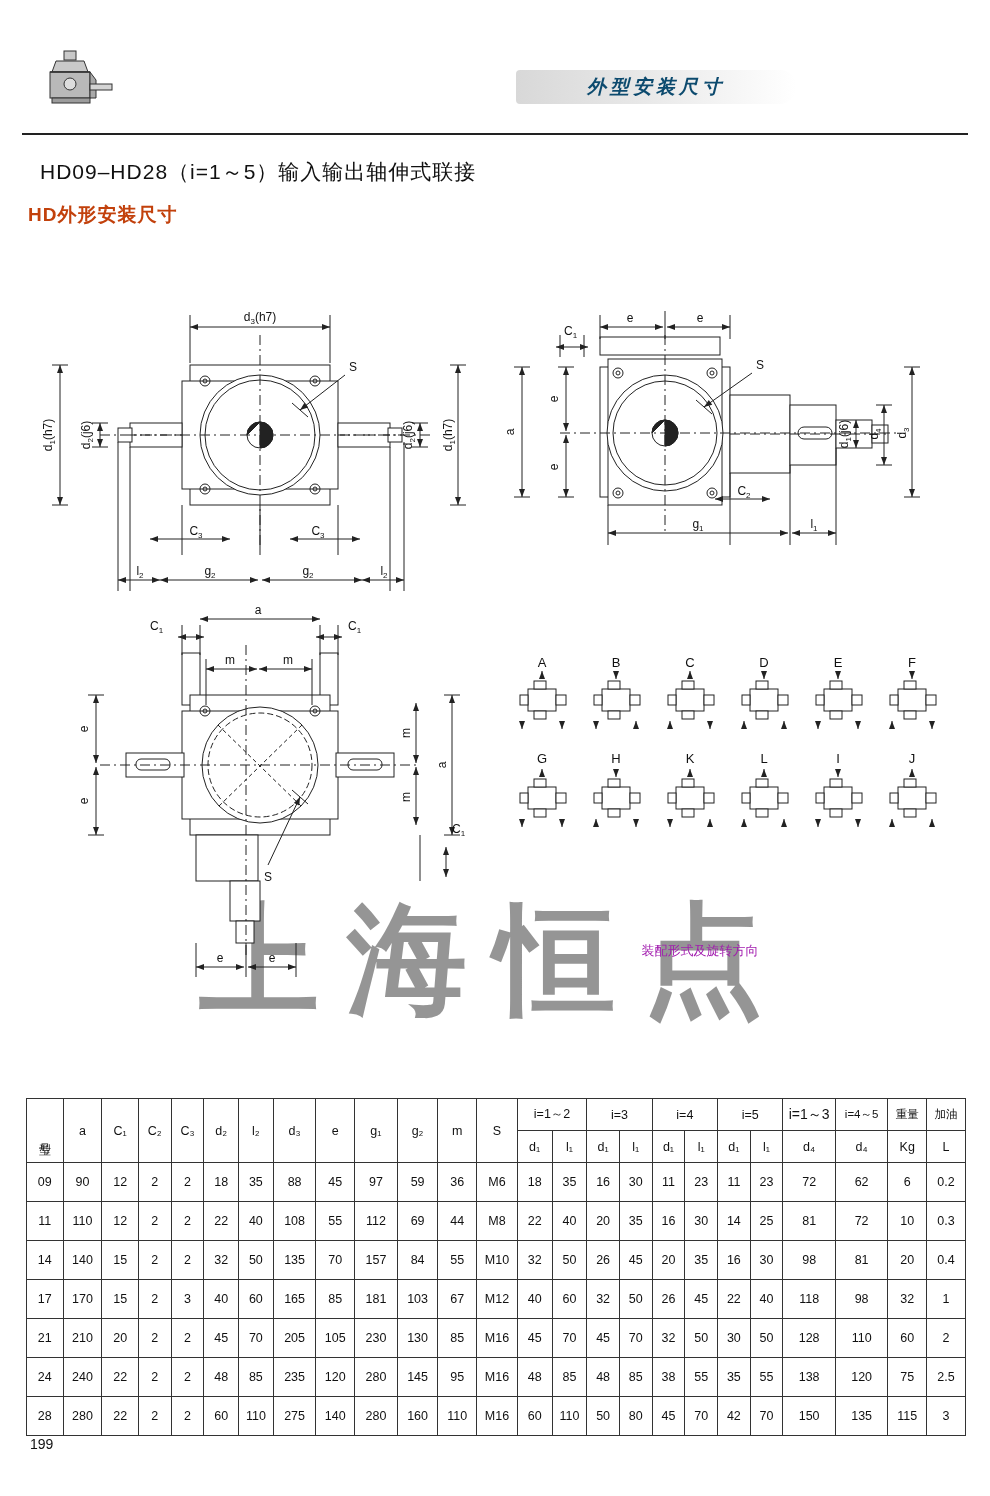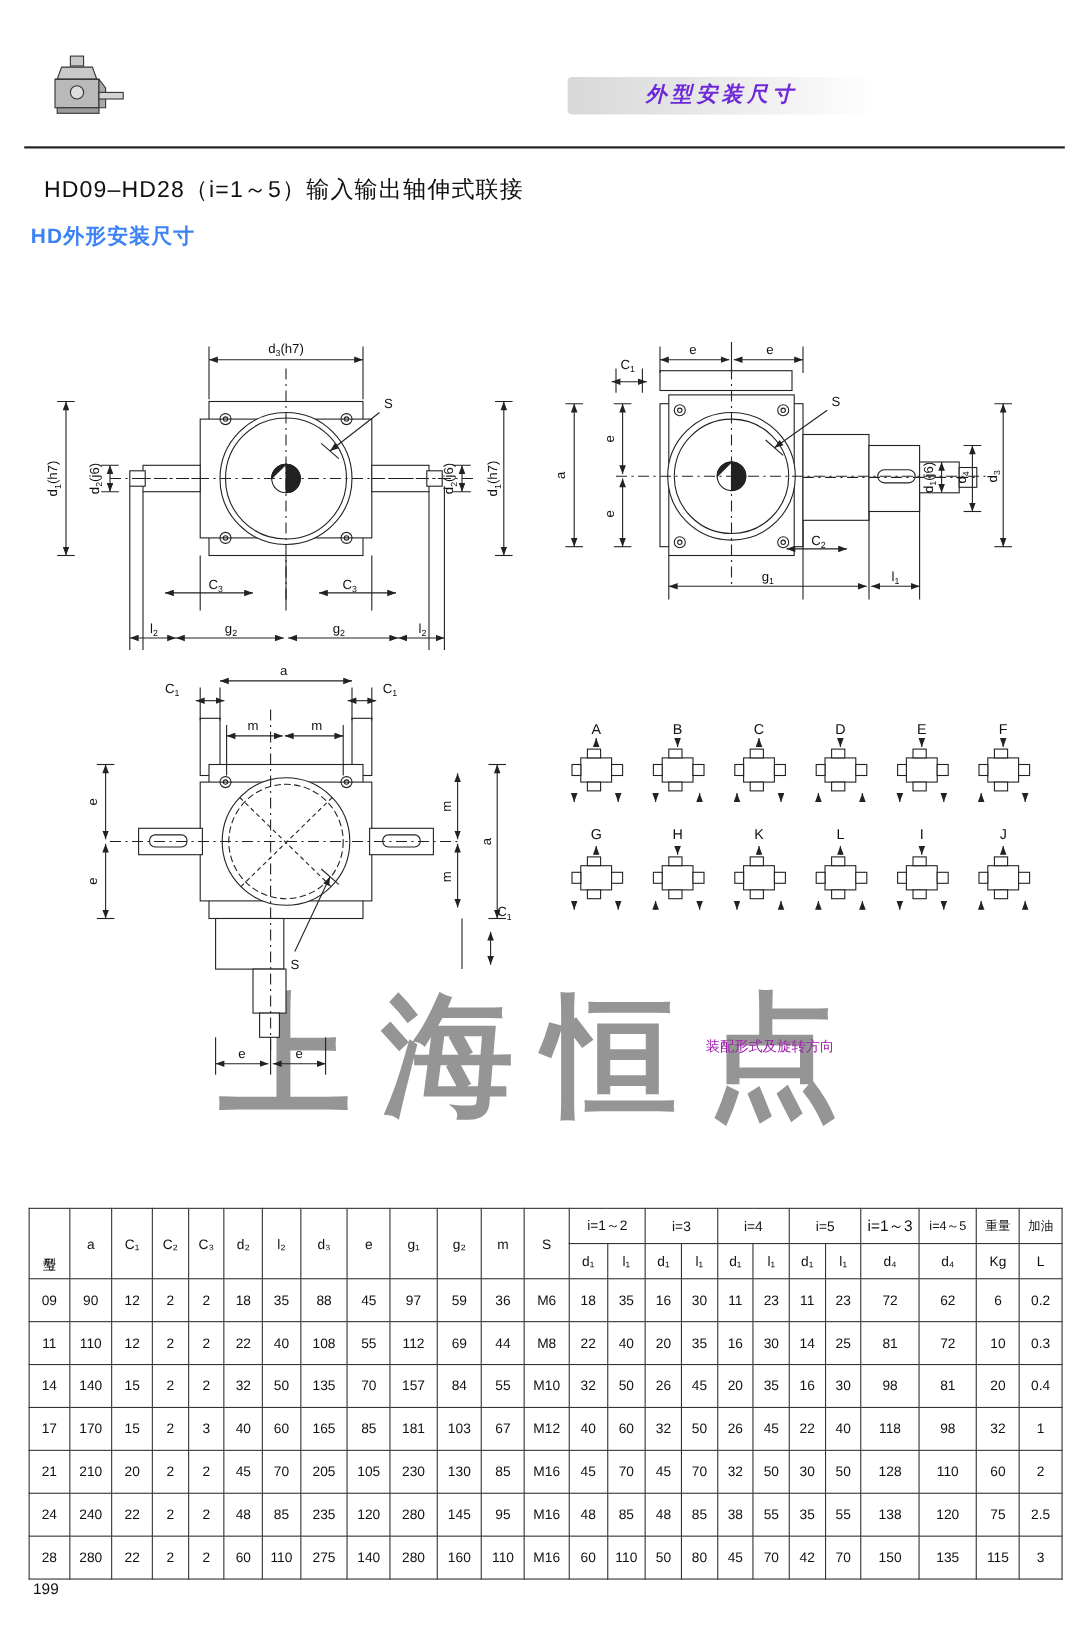--- a/index.html
+++ b/index.html
@@ -21,35 +21,35 @@
   .logo-box svg { display:block; }
   .banner {
     position:absolute; left:516px; top:70px; width:280px; height:34px;
     background:linear-gradient(to right,#d8d8d8,#e8e8e8 45%,#ffffff);
     border-radius:4px 16px 16px 4px;
   }
   .banner-text {
     position:absolute; left:516px; top:72px; width:280px; height:30px;
     text-align:center; line-height:30px;
     font-size:19px; font-weight:bold; font-style:italic;
-    letter-spacing:4px; color:#6d28d9;
+    letter-spacing:4px; color:#0c4a6e;
   }
   .hrule {
     position:absolute; left:22px; top:133px; width:946px; height:0;
     border-top:2px solid #222;
   }
 
   
   .title1 {
     position:absolute; left:40px; top:158px;
     font-size:21px; letter-spacing:1px; color:#111;text-align:center;
   }
   .title2 {
     position:absolute; left:28px; top:202px;
-    font-size:19px; font-weight:bold; letter-spacing:1px; color:#3b82f6;
+    font-size:19px; font-weight:bold; letter-spacing:1px; color:#c2410c;
   }
 
   
   .watermark {
     position:absolute; left:0; top:880px; width:990px; height:190px;
     text-align:center;
     font-size:120px; font-weight:bold;
     color:#404040; opacity:0.55;
     letter-spacing:28px;
     pointer-events:none;

